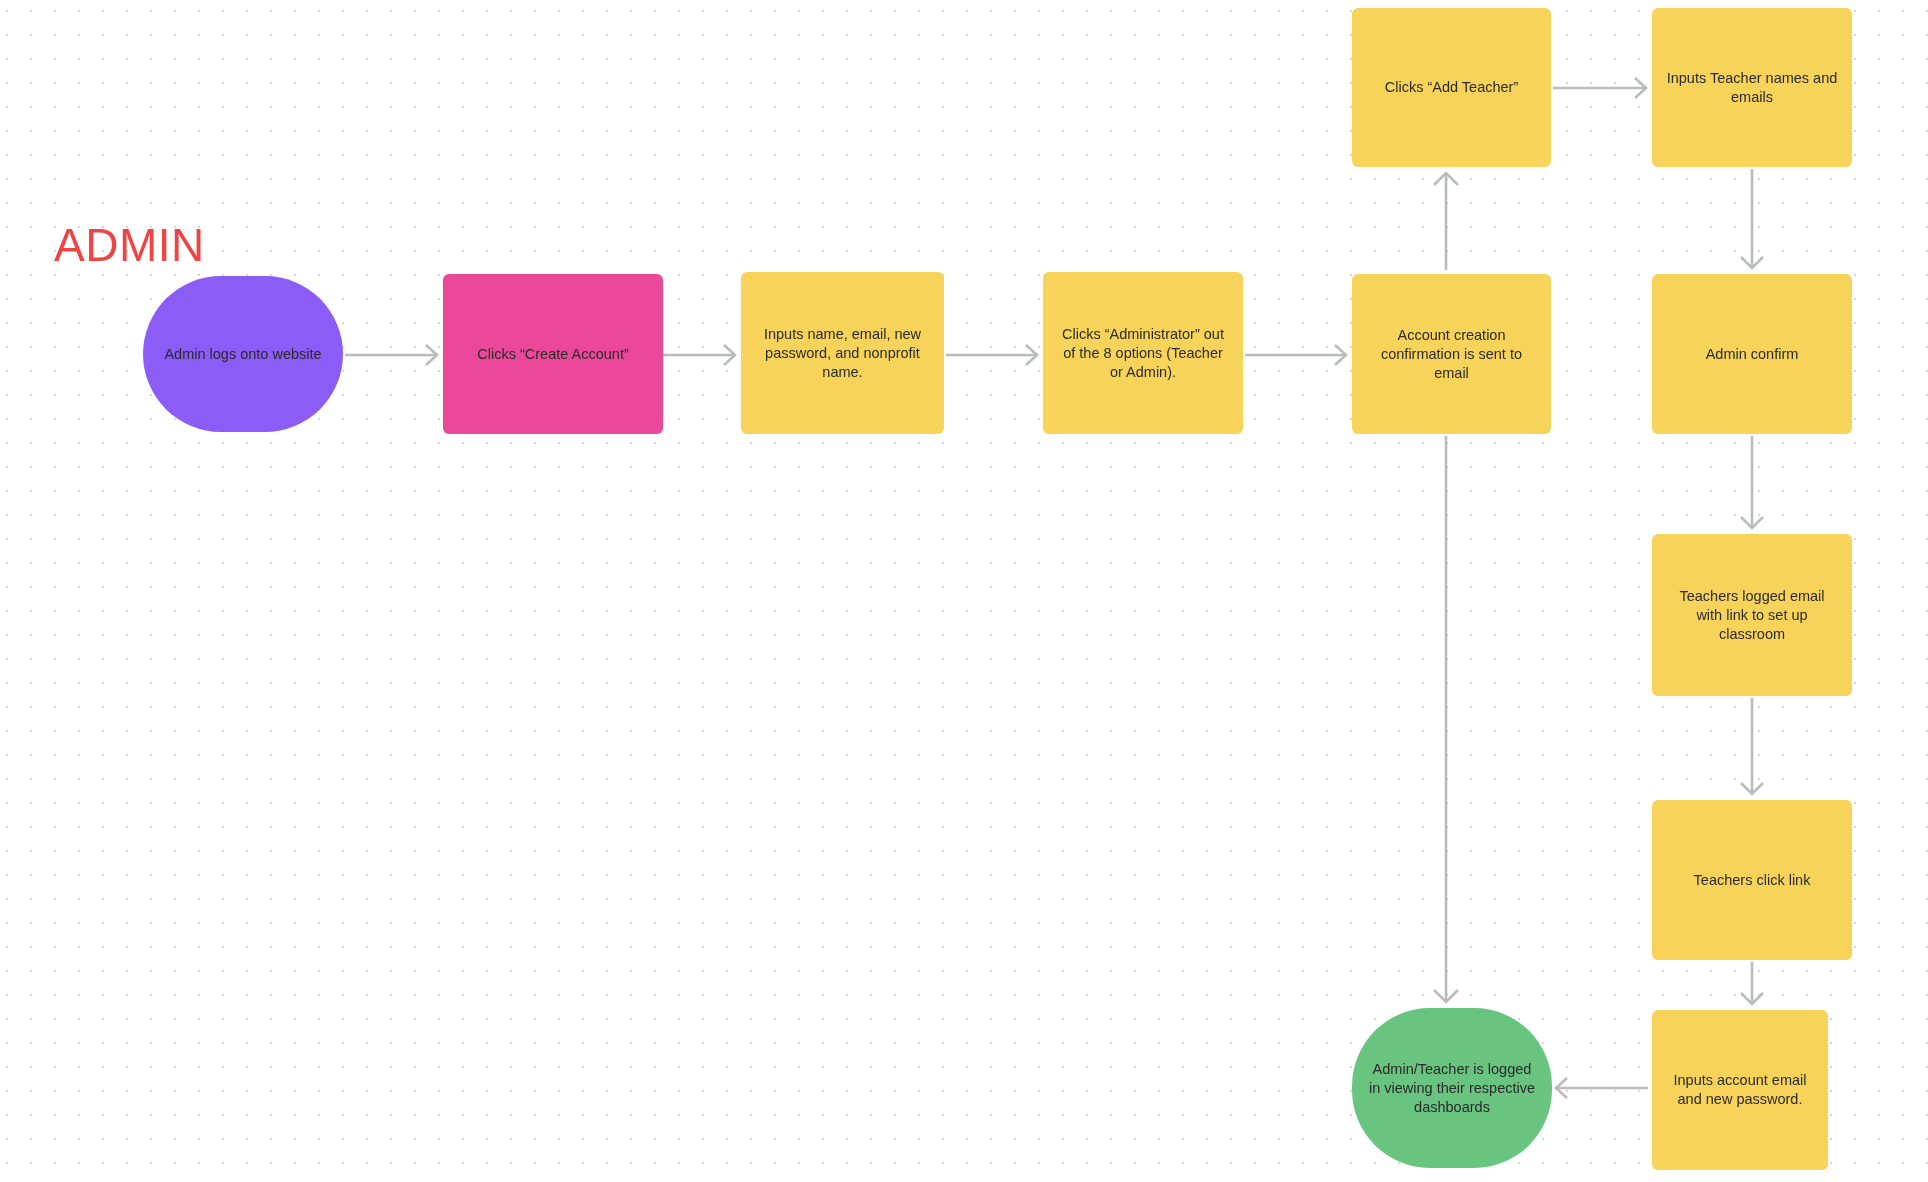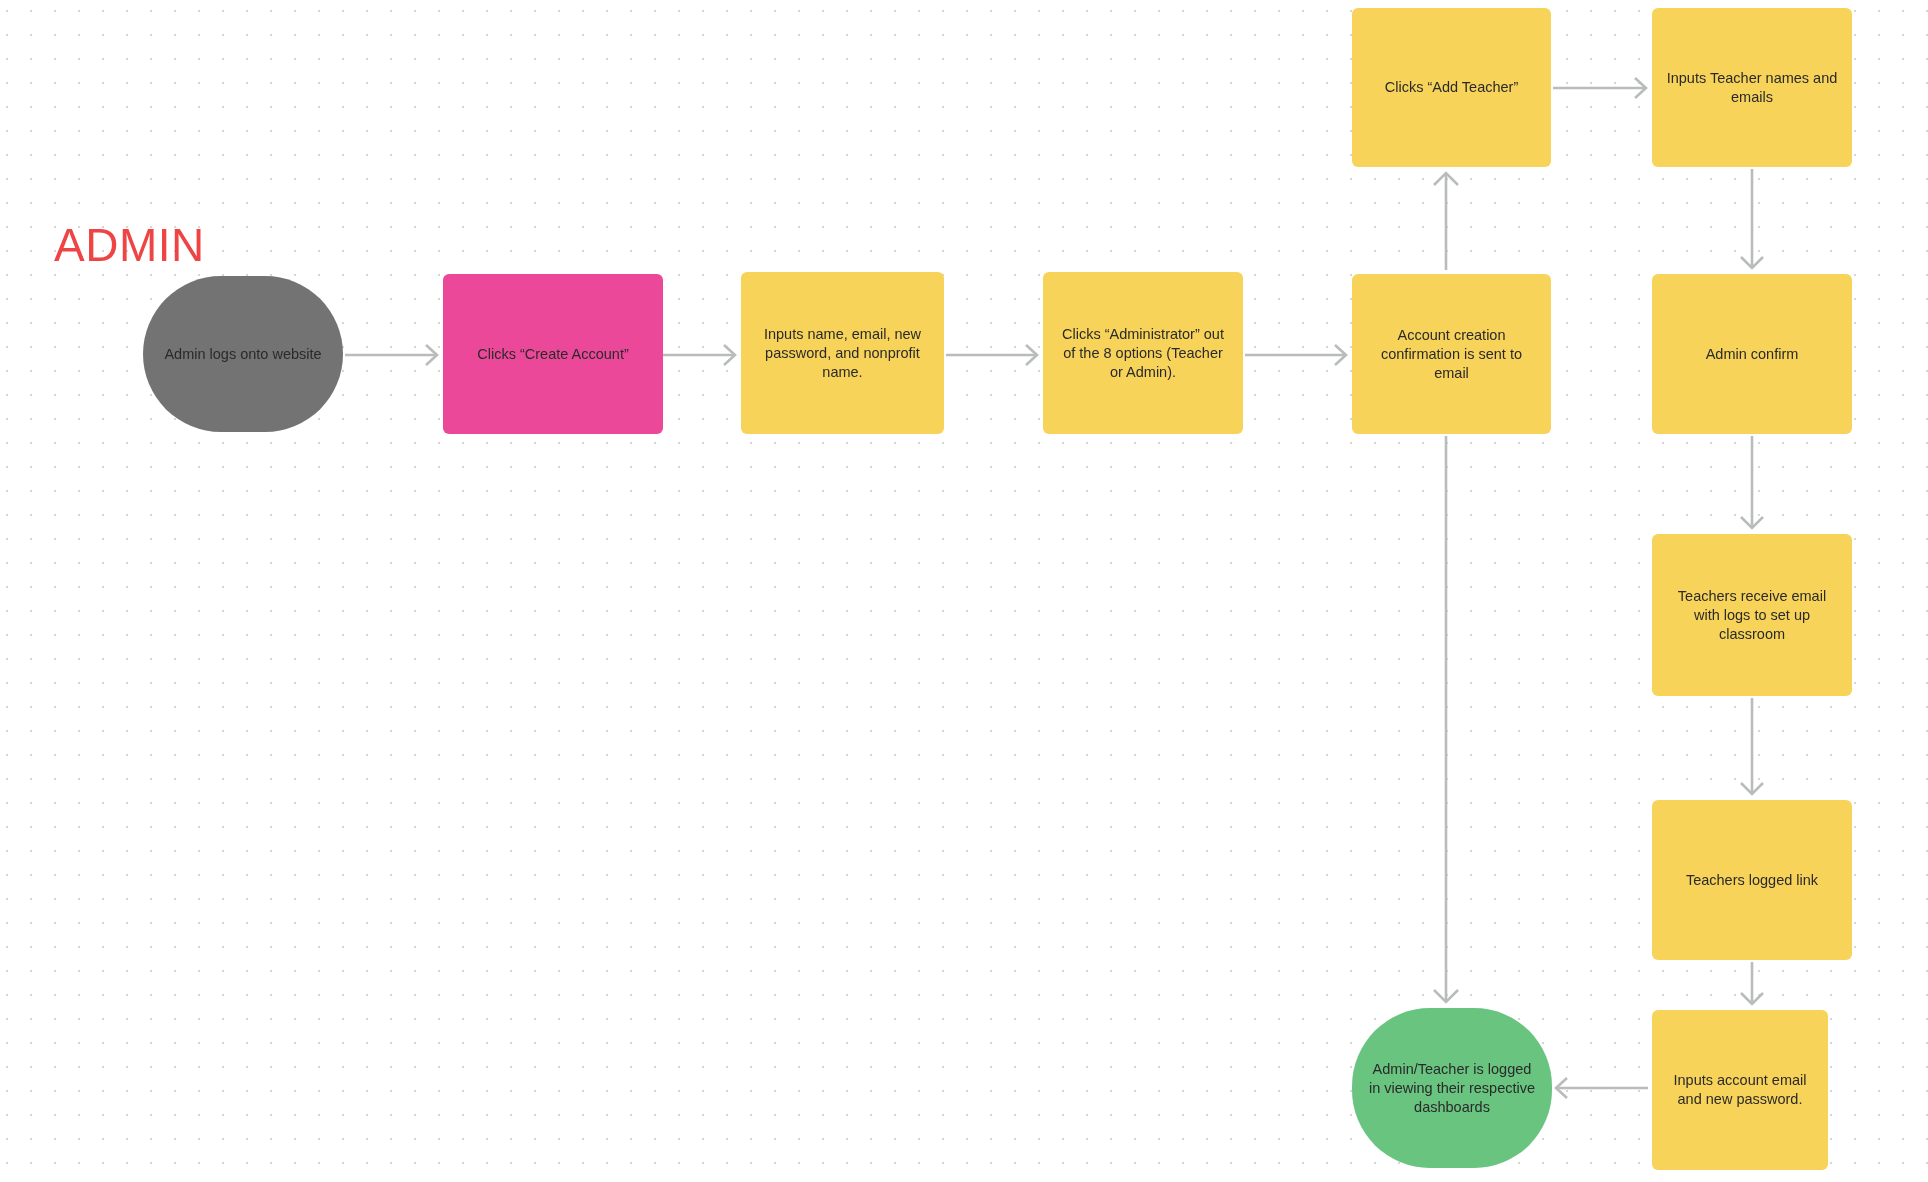--- a/index.html
+++ b/index.html
@@ -153,21 +153,21 @@
     </g>
 
     <g>
       <path class="conn-line" d="M 1648 1088 L 1556 1088"></path>
       <path class="conn-head" d="M 1567 1078 L 1556 1088 L 1567 1098"></path>
     </g>
 
   </svg>
 
   <div id="node-layer">
-      <div class="node terminator" style="left: 143px; top: 276px; width: 200px; height: 156px; background: #737373;">
+      <div class="node terminator" style="left: 143px; top: 276px; width: 200px; height: 156px; background: #8b5cf6;">
         <span class="node-label">Admin logs onto website</span>
       </div>
       <div class="node process" style="left: 443px; top: 274px; width: 220px; height: 160px; background: #ec4899;">
         <span class="node-label">Clicks “Create Account”</span>
       </div>
       <div class="node process" style="left: 741px; top: 272px; width: 203px; height: 162px; background: rgb(248, 211, 90);">
         <span class="node-label">Inputs name, email, new password, and nonprofit name.</span>
       </div>
       <div class="node process" style="left: 1043px; top: 272px; width: 200px; height: 162px; background: rgb(248, 211, 90);">
         <span class="node-label">Clicks “Administrator” out of the 8 options (Teacher or Admin).</span>
@@ -178,24 +178,24 @@
       <div class="node process" style="left: 1352px; top: 8px; width: 199px; height: 159px; background: rgb(248, 211, 90);">
         <span class="node-label">Clicks “Add Teacher”</span>
       </div>
       <div class="node process" style="left: 1652px; top: 8px; width: 200px; height: 159px; background: rgb(248, 211, 90);">
         <span class="node-label">Inputs Teacher names and emails</span>
       </div>
       <div class="node process" style="left: 1652px; top: 274px; width: 200px; height: 160px; background: rgb(248, 211, 90);">
         <span class="node-label">Admin confirm</span>
       </div>
       <div class="node process" style="left: 1652px; top: 534px; width: 200px; height: 162px; background: rgb(248, 211, 90);">
-        <span class="node-label">Teachers receive email with logs to set up classroom</span>
+        <span class="node-label">Teachers logged email with link to set up classroom</span>
       </div>
       <div class="node process" style="left: 1652px; top: 800px; width: 200px; height: 160px; background: rgb(248, 211, 90);">
-        <span class="node-label">Teachers logged link</span>
+        <span class="node-label">Teachers click link</span>
       </div>
       <div class="node process" style="left: 1652px; top: 1010px; width: 176px; height: 160px; background: rgb(248, 211, 90);">
         <span class="node-label">Inputs account email and new password.</span>
       </div>
       <div class="node terminator" style="left: 1352px; top: 1008px; width: 200px; height: 160px; background: rgb(104, 196, 127);">
         <span class="node-label">Admin/Teacher is logged in viewing their respective dashboards</span>
       </div>
     </div>
 
 </div>

